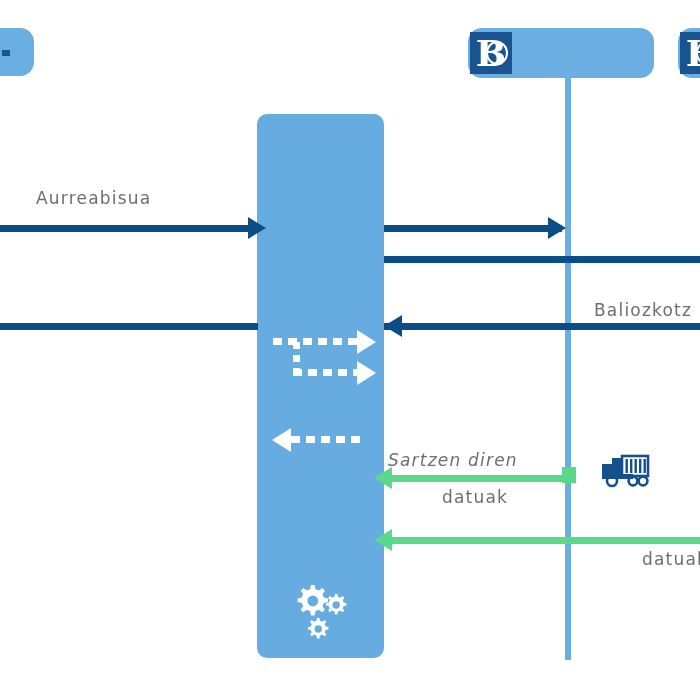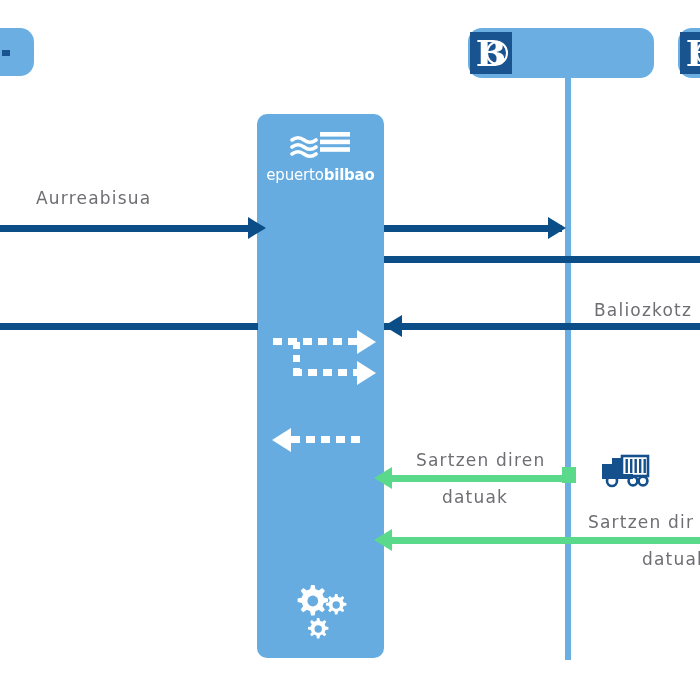--- a/index.html
+++ b/index.html
@@ -236,33 +236,20 @@
     <span class="actor-logo">
       <span class="b-ring"></span>
       <span class="b-glyph">B</span>
     </span>
   </div>
 
   <div class="lifeline" id="lifeline-center"></div>
 
   <div id="system-box">
 
-    <div id="system-logo">
-      <svg class="wave-mark" viewBox="0 0 62 32">
-        <rect x="30" y="2" width="30" height="4.6" fill="#ffffff"></rect>
-        <rect x="30" y="9.6" width="30" height="4.6" fill="#ffffff"></rect>
-        <rect x="30" y="17.2" width="30" height="4.6" fill="#ffffff"></rect>
-        <path d="M2 10 Q8 5.5 14 10 T26 10" stroke="#ffffff" stroke-width="3.6" fill="none" stroke-linecap="round"></path>
-        <path d="M2 17 Q8 12.5 14 17 T26 17" stroke="#ffffff" stroke-width="3.6" fill="none" stroke-linecap="round"></path>
-        <path d="M2 24 Q8 19.5 14 24 T26 24" stroke="#ffffff" stroke-width="3.6" fill="none" stroke-linecap="round"></path>
-      </svg>
-      <div id="system-wordmark">
-        <span>epuerto</span><span class="bold">bilbao</span>
-      </div>
-    </div>
 
     <div class="dash-line" style="left:16px; top:224px; width:86px;"></div>
     <div class="arrowhead ah-right-white" style="left:100px; top:216px;"></div>
 
     <div class="dash-vline" style="left:36px; top:228px; height:31px;"></div>
 
     <div class="dash-line" style="left:36px; top:255px; width:66px;"></div>
     <div class="arrowhead ah-right-white" style="left:100px; top:247px;"></div>
 
     <div class="dash-line" style="left:38px; top:208px; width:0px;"></div>
@@ -291,26 +278,25 @@
   <div class="arrowhead ah-right-navy" style="left:548px; top:217px;"></div>
 
   <div class="h-line navy" style="left:384px; top:256px; width:316px;"></div>
 
   <div class="msg-label" style="left:594px; top:300px;">Baliozkotz</div>
   <div class="h-line navy" style="left:384px; top:323px; width:316px;"></div>
   <div class="arrowhead ah-right-navy" style="left:384px; top:315px; transform: rotate(180deg); transform-origin: 9px 11px;"></div>
 
   <div class="h-line navy" style="left:0px; top:323px; width:258px;"></div>
 
-  <div class="msg-label" style="left:416px; top:450px;">Sartzen diren</div>
+  <div class="msg-label" style="left:388px; top:450px;font-style:italic;">Sartzen diren</div>
   <div class="msg-label" style="left:442px; top:487px;">datuak</div>
   <div class="h-line green" style="left:392px; top:475px; width:184px;"></div>
   <div class="arrowhead ah-left-green" style="left:374px; top:467px;"></div>
 
-  <div class="msg-label" style="left:588px; top:512px;">Sartzen dir</div>
   <div class="msg-label" style="left:642px; top:549px;">datuak</div>
   <div class="h-line green" style="left:392px; top:537px; width:308px;"></div>
   <div class="arrowhead ah-left-green" style="left:374px; top:529px;"></div>
 
   <div id="truck-icon">
     <svg width="52" height="38" viewBox="0 0 52 38">
       <g fill="#14508C">
         <path d="M2 12 l10 0 0 -6 9 0 0 6 0 10 -19 0 z"></path>
         <rect x="2" y="22" width="31" height="5"></rect>
         <rect x="22" y="4" width="26" height="20" fill="none" stroke="#14508C" stroke-width="2.6"></rect>

